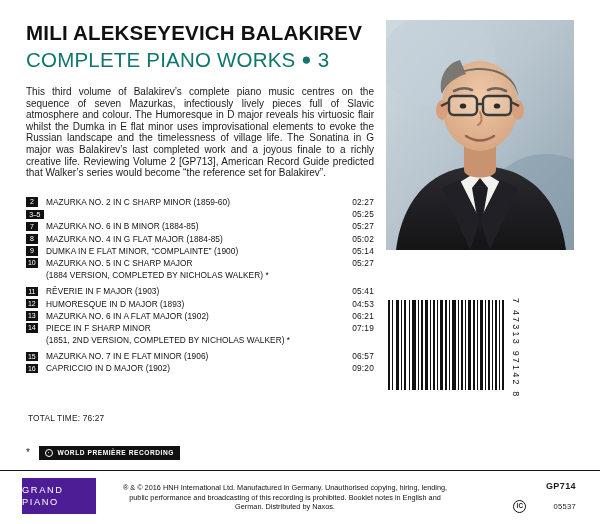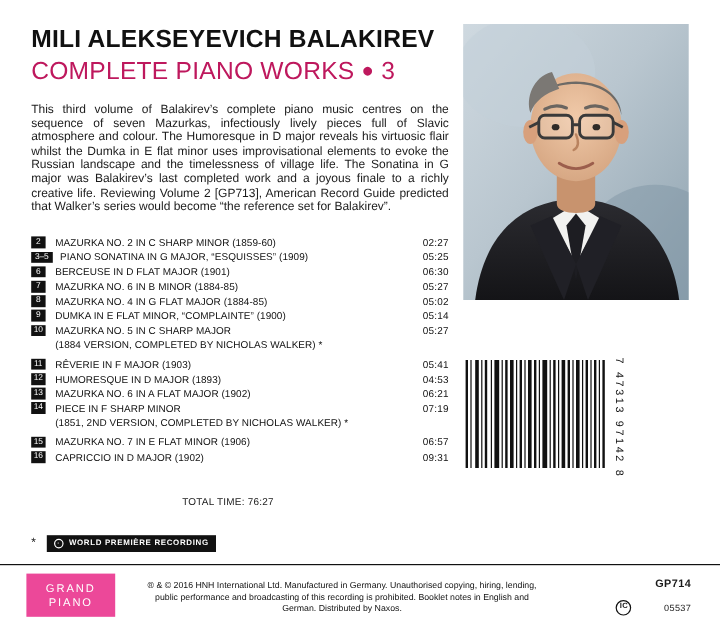--- a/index.html
+++ b/index.html
@@ -13,21 +13,21 @@
   .page{position:relative;width:600px;height:524px;background:#fff;}
 
   
   .title-wrap{position:absolute;left:26px;top:22px;width:340px;}
   .title1{
     font-size:20.5px;font-weight:700;letter-spacing:.2px;line-height:1.12;
     color:#111;white-space:nowrap;
   }
   .title2{
     font-size:20.5px;font-weight:400;letter-spacing:.2px;line-height:1.2;
-    margin-top:3px;color:#be185d;white-space:nowrap;
+    margin-top:3px;color:#0f766e;white-space:nowrap;
   }
   .title2 .dot{font-size:17px;vertical-align:2px;}
 
   
   .blurb{
     position:absolute;left:26px;top:86px;width:348px;
     font-size:10px;line-height:11.6px;text-align:justify;color:#1b1b1b;
   }
 
   
@@ -52,22 +52,22 @@
     background:#111;color:#fff;font-size:7px;line-height:9.6px;text-align:center;
     padding:0 1px;letter-spacing:-.2px;
   }
   .tnum.wide{min-width:15.5px;}
   .ttitle{position:absolute;left:20px;top:0;font-size:8.3px;letter-spacing:.05px;}
   .ttitle.sub{left:20px;}
   .ttime{position:absolute;right:0;top:0;font-size:8.3px;letter-spacing:.2px;}
   .spacer{height:4px;}
 
   .totalrow{
-    position:absolute;left:16px;top:413px;width:348px;
-    font-size:8.3px;text-align:center;letter-spacing:.2px;
+    position:absolute;left:28px;top:413px;width:348px;
+    font-size:8.3px;text-align:left;letter-spacing:.2px;
   }
 
   
   .premiere{
     position:absolute;left:26px;top:446px;font-size:7.4px;
     display:flex;align-items:center;
   }
   .premiere .star{font-size:10px;margin-right:9px;line-height:1;}
   .pbadge{
     background:#111;color:#fff;padding:2.6px 6px 2.6px 6px;
@@ -94,22 +94,22 @@
   }
 
   
   .rule{position:absolute;left:0;top:470px;width:600px;height:1px;background:#111;}
   .legal{
     position:absolute;left:116px;top:483px;width:338px;
     font-size:7.3px;line-height:9.6px;color:#111;text-align:center;
   }
   .gp-logo{
     position:absolute;left:22px;top:478px;width:74px;height:36px;
-    background:#ec4899;color:#fff;display:flex;flex-direction:column;
-    align-items:center;justify-content:center;
+    background:#4c1d95;color:#fff;display:flex;flex-direction:column;
+    justify-content:center;
   }
   .gp-logo span{font-size:9.3px;letter-spacing:1.6px;line-height:12px;font-weight:400;}
   .cat{
     position:absolute;right:24px;top:481px;font-size:9px;font-weight:700;letter-spacing:.4px;
   }
   .ifpi{
     position:absolute;right:24px;top:500px;display:flex;align-items:center;
     font-size:7.6px;letter-spacing:.3px;gap:24px;
   }
   .ifpi .circ{
@@ -196,27 +196,21 @@
 
   <div class="tracks">
 
     <div class="trow">
       <span class="tnum">2</span>
       <span class="ttitle">MAZURKA NO. 2 IN C SHARP MINOR (1859-60)</span>
       <span class="ttime">02:27</span>
     </div>
     <div class="trow">
       <span class="tnum wide">3–5</span>
-      <span class="ttitle" style="left:24px">PIANO SONATINA IN G MAJOR, “ESQUISSES” (1909)</span>
       <span class="ttime">05:25</span>
-    </div>
-    <div class="trow">
-      <span class="tnum">6</span>
-      <span class="ttitle">BERCEUSE IN D FLAT MAJOR (1901)</span>
-      <span class="ttime">06:30</span>
     </div>
     <div class="trow">
       <span class="tnum">7</span>
       <span class="ttitle">MAZURKA NO. 6 IN B MINOR (1884-85)</span>
       <span class="ttime">05:27</span>
     </div>
     <div class="trow">
       <span class="tnum">8</span>
       <span class="ttitle">MAZURKA NO. 4 IN G FLAT MAJOR (1884-85)</span>
       <span class="ttime">05:02</span>
@@ -264,21 +258,21 @@
     <div class="spacer"></div>
 
     <div class="trow">
       <span class="tnum">15</span>
       <span class="ttitle">MAZURKA NO. 7 IN E FLAT MINOR (1906)</span>
       <span class="ttime">06:57</span>
     </div>
     <div class="trow">
       <span class="tnum">16</span>
       <span class="ttitle">CAPRICCIO IN D MAJOR (1902)</span>
-      <span class="ttime">09:31</span>
+      <span class="ttime">09:20</span>
     </div>
   </div>
 
   <div class="totalrow">TOTAL TIME: 76:27</div>
 
   <div class="premiere">
     <span class="star">*</span>
     <span class="pbadge">
       <span class="disc"></span>
       <span>WORLD PREMIÈRE RECORDING</span>

